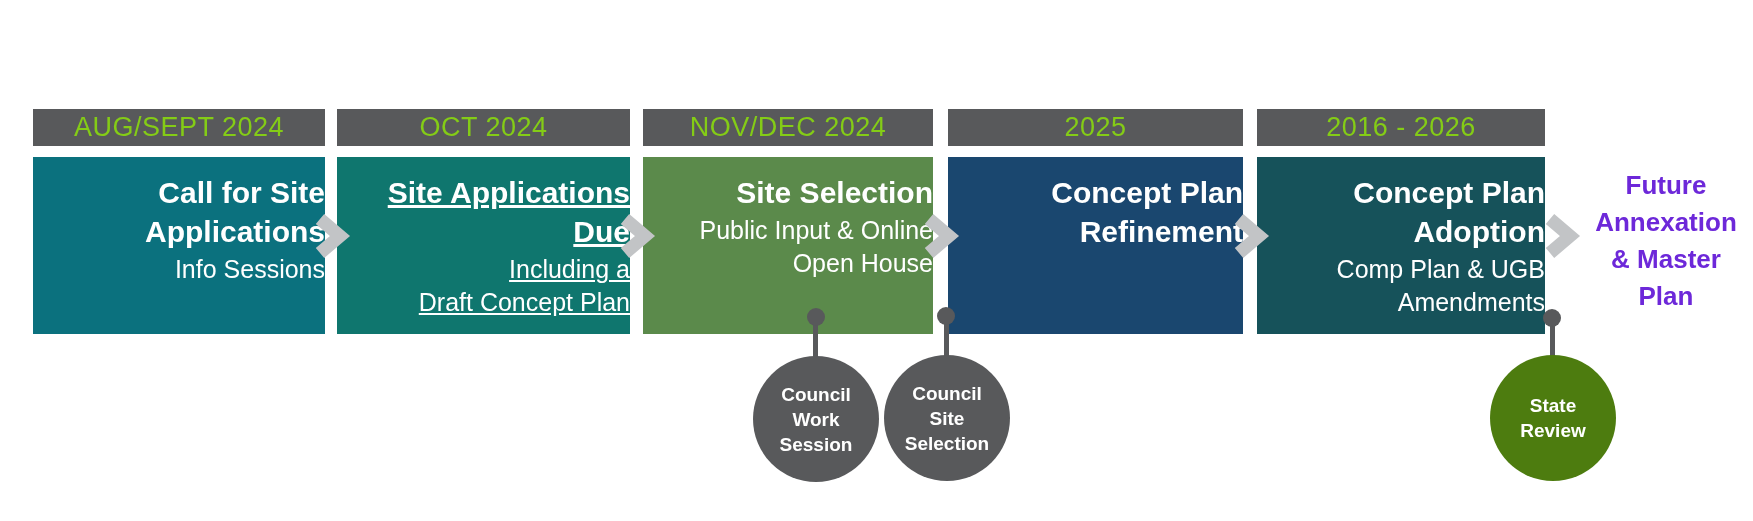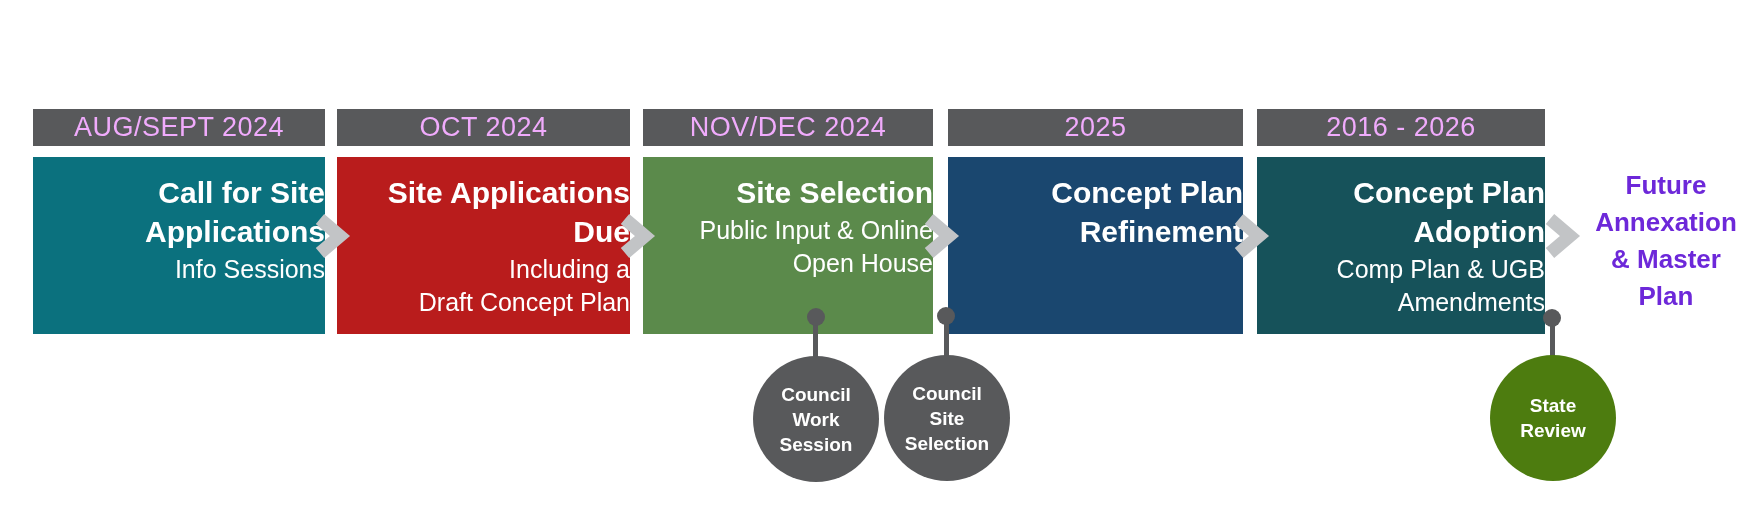--- a/index.html
+++ b/index.html
@@ -14,21 +14,21 @@
   .stage { position: absolute; top: 0; height: 100%; }
   .stage-header {
     position: absolute;
     top: 109px;
     left: 0;
     width: 100%;
     height: 37px;
     display: flex;
     align-items: center;
     justify-content: center;
-    color: #f0abfc;
+    color: #84cc16;
     font-size: 27px;
     letter-spacing: 0.5px;
   }
   .stage-box {
     position: absolute;
     top: 157px;
     left: 0;
     width: 100%;
     height: 177px;
     box-sizing: border-box;
@@ -107,21 +107,21 @@
     <div class="stage-header" style="background-color: rgb(88, 89, 91);">AUG/SEPT 2024</div>
     <div class="stage-box" style="background-color: rgb(11, 113, 126);">
       <div class="stage-title">Call for Site
 Applications</div>
       <div class="stage-subtitle">Info Sessions</div>
     </div>
   </div>
 
   <div class="stage" style="left:337px;width:293px;">
     <div class="stage-header" style="background-color: rgb(88, 89, 91);">OCT 2024</div>
-    <div class="stage-box" style="background-color: #b91c1c;">
+    <div class="stage-box" style="background-color: #0f766e; text-decoration: underline;">
       <div class="stage-title">Site Applications
 Due</div>
       <div class="stage-subtitle">Including a
 Draft Concept Plan</div>
     </div>
   </div>
 
   <div class="stage" style="left:643px;width:290px;">
     <div class="stage-header" style="background-color: rgb(88, 89, 91); text-align: right;">NOV/DEC 2024</div>
     <div class="stage-box" style="background-color: rgb(91, 138, 75);">

